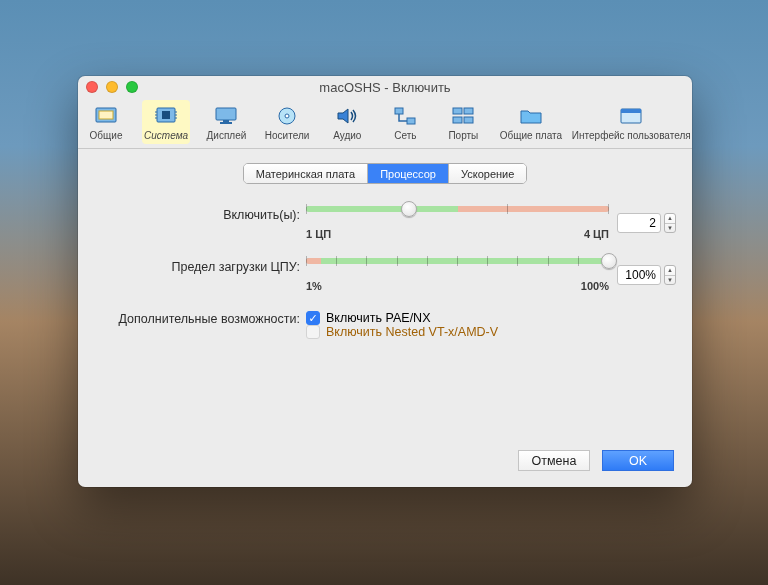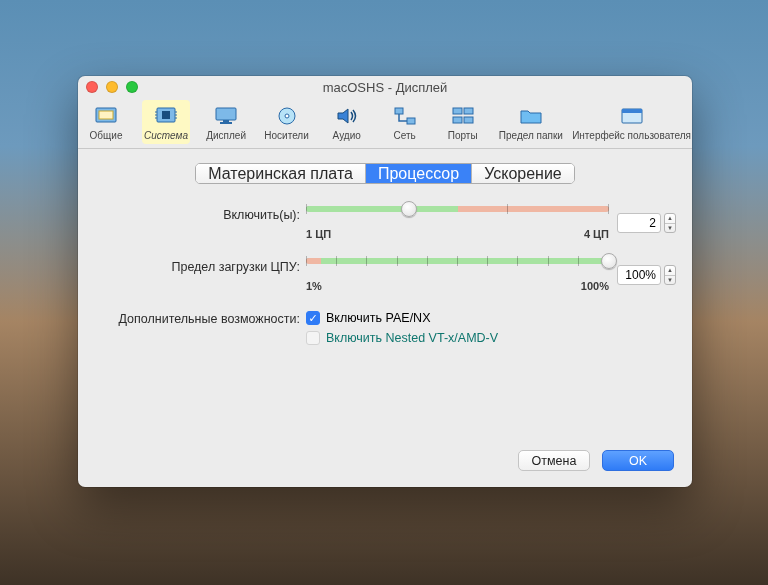--- a/index.html
+++ b/index.html
@@ -89,21 +89,21 @@
   .segmented {
     align-self: center;
     display: inline-flex;
     border: 1px solid #acacac;
     border-radius: 5px;
     overflow: hidden;
     height: 21px;
     background: #fff;
   }
   .seg {
-    font-size: 16px;
+    font-size: 11px;
     padding: 2px 12px;
     display: flex;
     align-items: center;
     background: linear-gradient(#ffffff,#f0f0f0);
     color: #2b2b2b;
   }
   .seg + .seg { border-left: 1px solid #b5b5b5; }
   .seg.active {
     background: #3a82f7;
     color: #fff;
@@ -206,21 +206,21 @@
   .stepper div {
     flex: 1;
     display: flex;
     align-items: center; justify-content: center;
     font-size: 6px; color: #555;
   }
   .stepper div:first-child { border-bottom: 1px solid #c7c7c7; }
   .checks {
     display: flex;
     flex-direction: column;
-    gap: 6px;
+    gap: 0;
     padding-top: 1px;
   }
   .chk {
     display: flex;
     align-items: center;
     gap: 6px;
     font-size: 12.5px;
   }
   .chk .box {
     width: 14px; height: 14px;
@@ -232,32 +232,32 @@
   .chk.checked .box {
     background: #2f7bf6;
     border-color: #2f7bf6;
   }
   .chk.checked .box::after {
     content: "✓";
     color: #fff;
     font-size: 11px;
     line-height: 1;
   }
-  .chk.disabled { color: #0f766e; }
+  .chk.disabled { color: #a16207; }
   .chk.disabled .box { border-color: #d3d3d3; background: #f4f4f4;}
   .footer {
     display: flex;
     justify-content: flex-end;
     gap: 12px;
     padding: 0 18px 16px 0;
   }
   .btn {
     min-width: 72px;
     height: 21px;
-    border-radius: 5px;
+    border-radius: 0;
     font-size: 12.5px;
     display: flex;
     align-items: center;
     justify-content: center;
     border: 1px solid #c4c4c4;
     background: linear-gradient(#ffffff,#f0f0f0);
     color: #222;
   }
   .btn.primary {
     background: linear-gradient(#5ea1ff,#2f7bf6);
@@ -268,21 +268,21 @@
 </head>
 <body>
 
 <div class="window">
   <div class="titlebar">
     <div class="traffic">
       <div class="dot red"></div>
       <div class="dot yellow"></div>
       <div class="dot green"></div>
     </div>
-    <div class="win-title">macOSHS - Дисплей</div>
+    <div class="win-title">macOSHS - Включить</div>
   </div>
 
   <div class="toolbar">
     <div class="tb-item">
       <div class="ico">
         <svg width="26" height="22">
             <rect x="3" y="3" width="20" height="14" rx="1" fill="#7db9e8" stroke="#2b6aa8"></rect>
             <rect x="6" y="6" width="14" height="8" fill="#fff3c2" stroke="#c9a832"></rect>
           </svg>
       </div>
@@ -352,21 +352,21 @@
           </svg>
       </div>
       <span class="lab">Порты</span>
     </div>
     <div class="tb-item">
       <div class="ico">
         <svg width="26" height="22">
             <path d="M3 6 L10 6 L12 8 L23 8 L23 18 L3 18 Z" fill="#6fbdf2" stroke="#2b6aa8"></path>
           </svg>
       </div>
-      <span class="lab">Предел папки</span>
+      <span class="lab">Общие плата</span>
     </div>
     <div class="tb-item">
       <div class="ico">
         <svg width="26" height="22">
             <rect x="3" y="4" width="20" height="14" rx="1" fill="#cfe8f9" stroke="#2b6aa8"></rect>
             <rect x="3" y="4" width="20" height="4" fill="#3a82d6"></rect>
           </svg>
       </div>
       <span class="lab">Интерфейс пользователя</span>
     </div>

